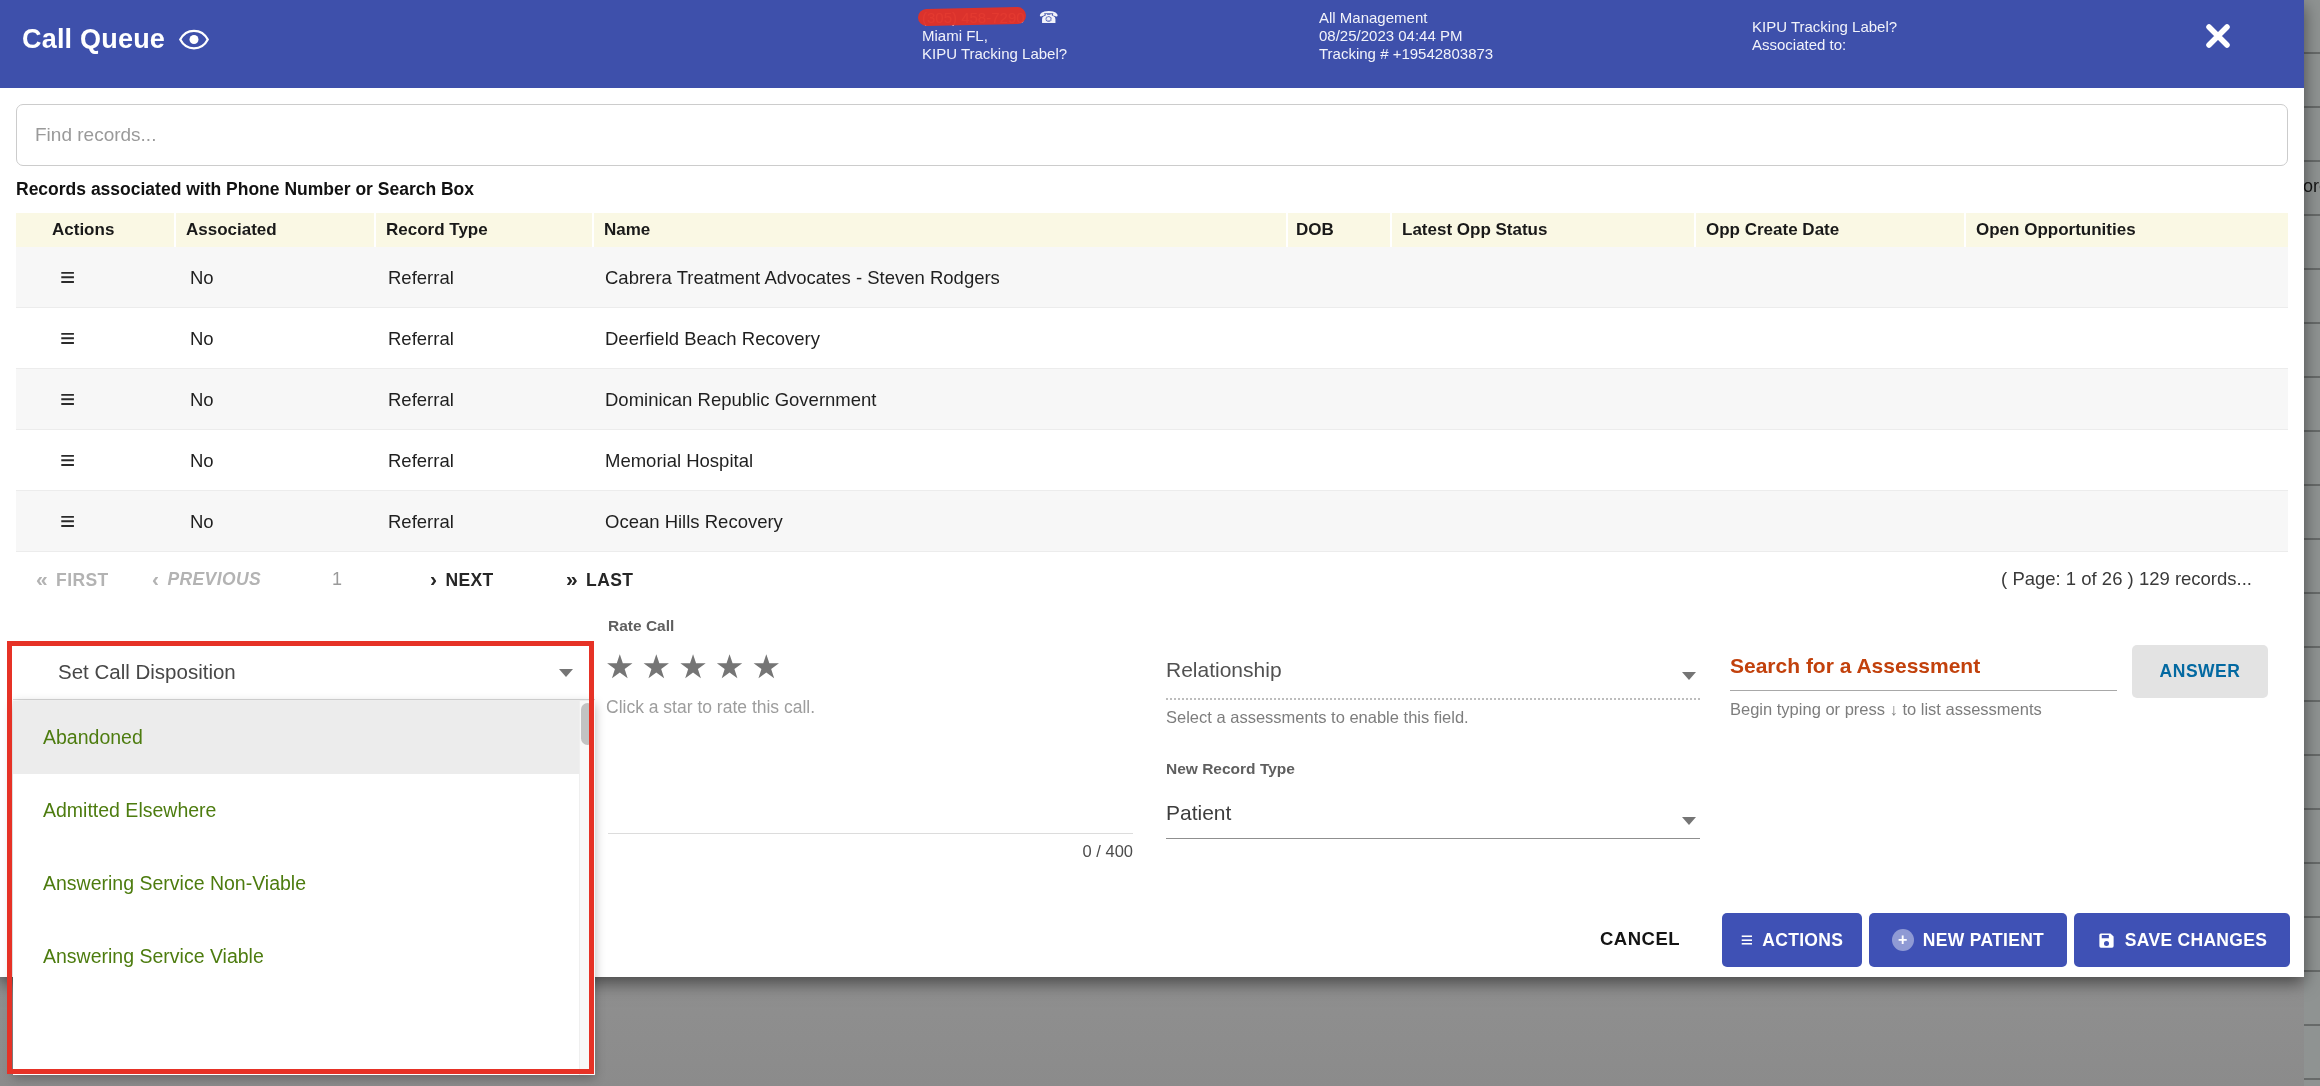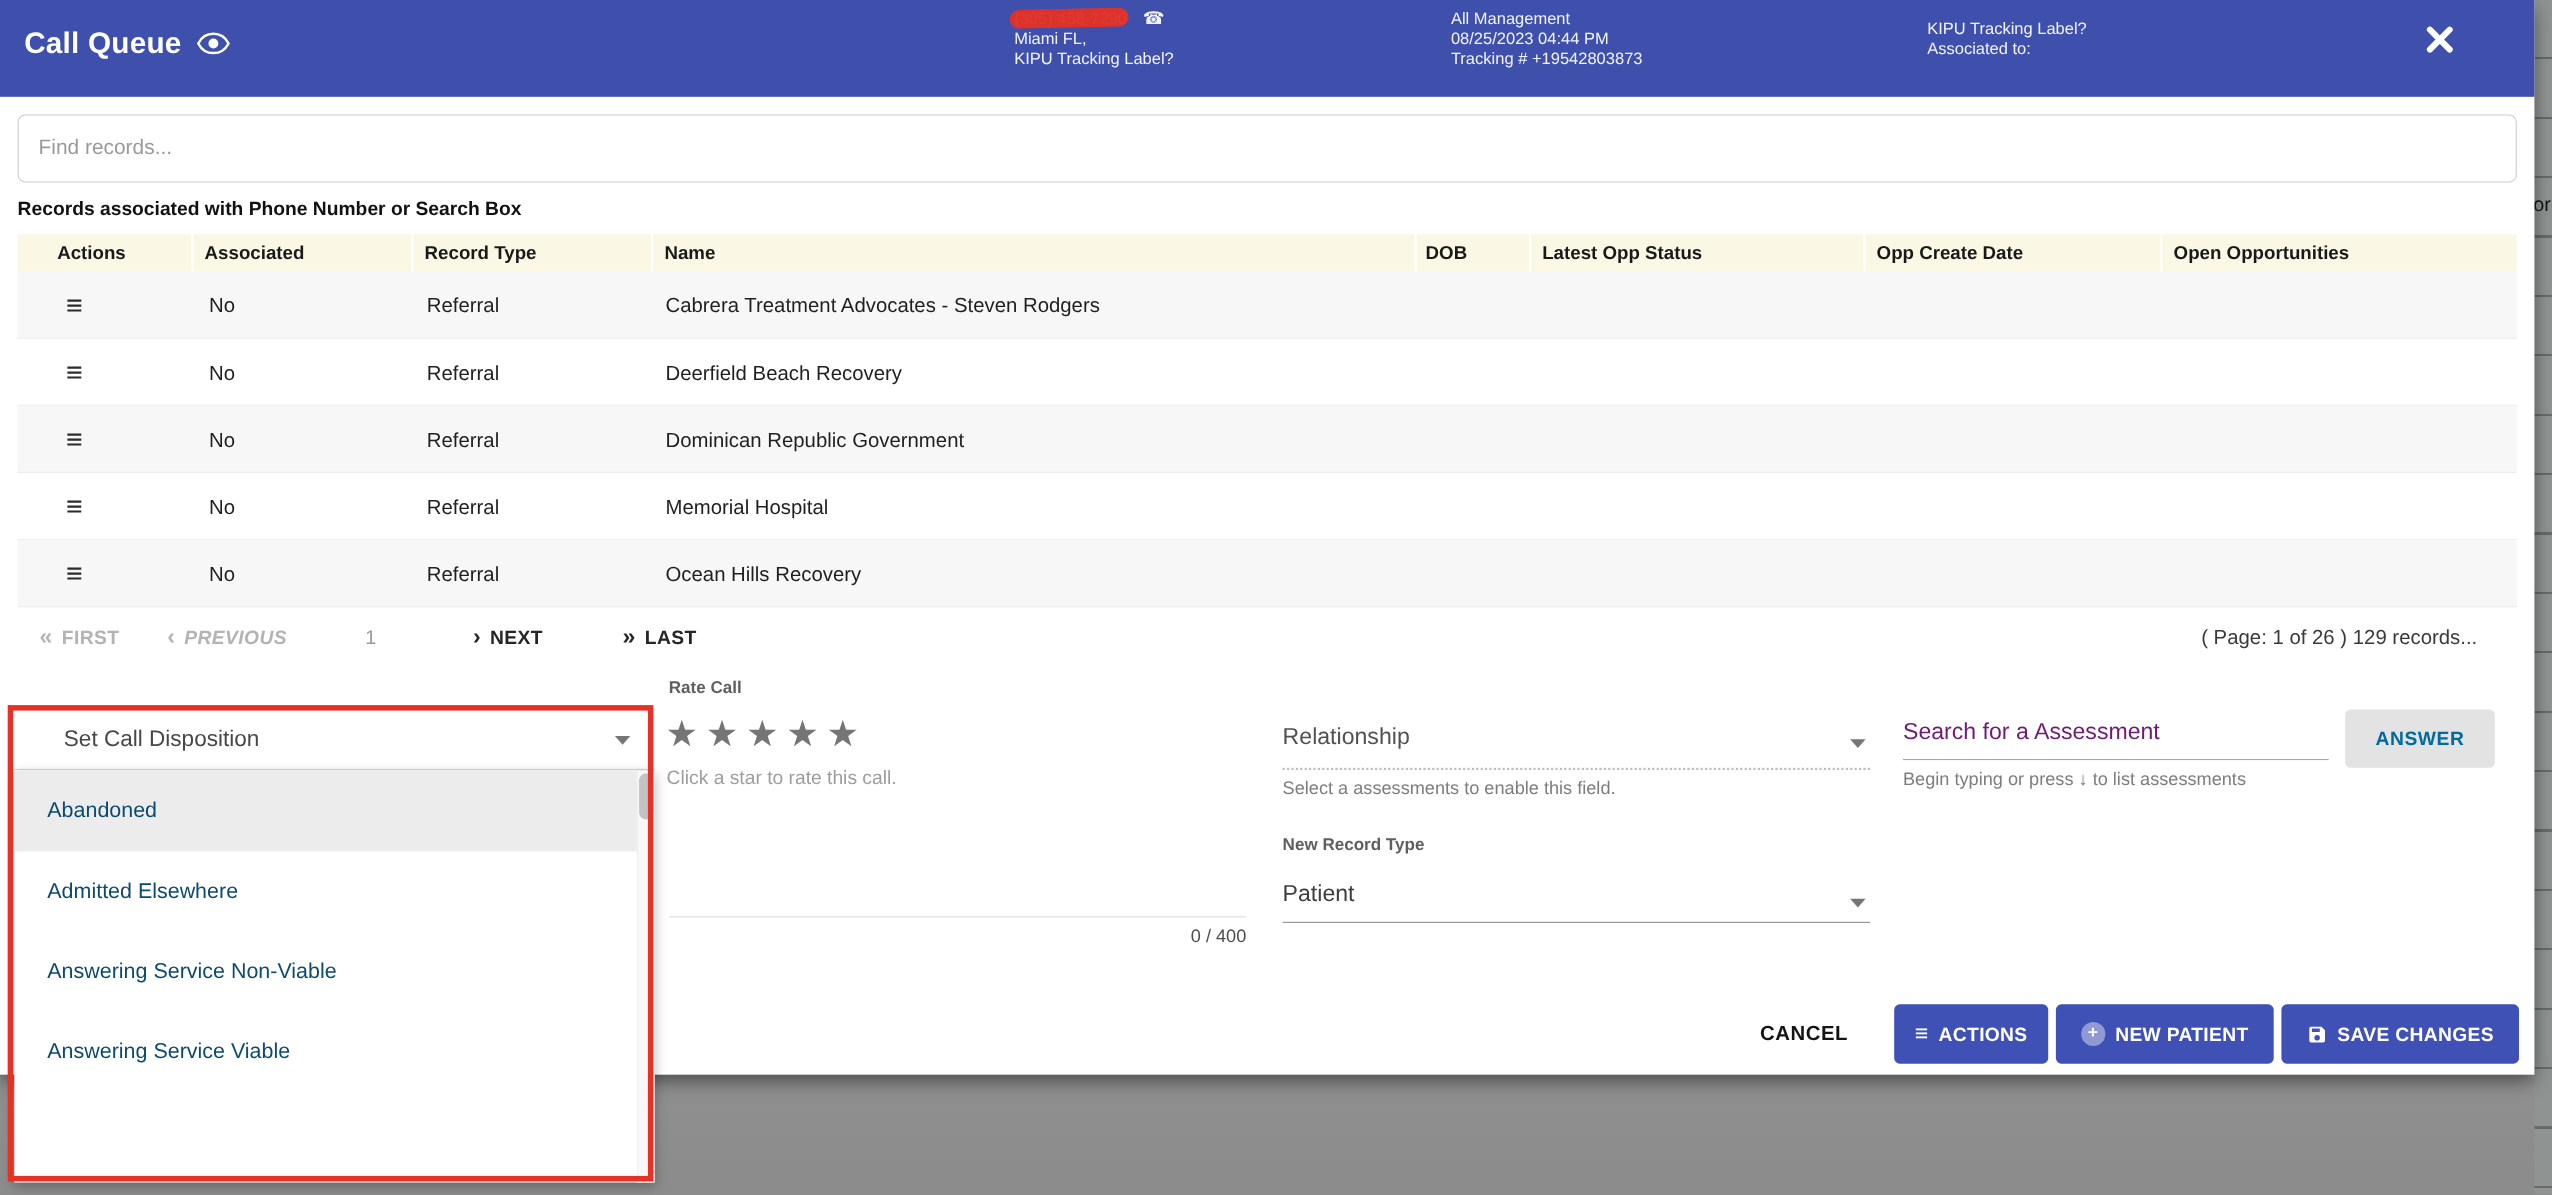--- a/index.html
+++ b/index.html
@@ -68,21 +68,21 @@
   
   .disp-select{left:13px;top:645px;width:582px;height:55px;border-bottom:1px solid #d8d8d8;cursor:pointer;}
   .disp-select .lbl{position:absolute;left:21px;top:15px;font-size:20.5px;color:#474747;margin-left:24px;}
   .caret{width:0;height:0;border-left:7px solid transparent;border-right:7px solid transparent;
          border-top:8px solid #757575;}
   .disp-caret{position:absolute;right:22px;top:24px;}
 
   .disp-menu{left:13px;top:701px;width:582px;height:374px;background:#fff;z-index:20;
              box-shadow:0 3px 10px rgba(0,0,0,.28);}
   .disp-item{position:relative;height:73px;line-height:73px;padding-left:30px;font-size:19.5px;
-             color:#0c4a6e;cursor:pointer;width:566px;}
+             color:#4d7c0f;cursor:pointer;width:566px;}
   .disp-item.hl{background:#ececec;}
   .menu-track{position:absolute;right:0;top:0;width:16px;height:100%;background:#f8f8f8;border-left:1px solid #efefef;}
   .menu-thumb{position:absolute;right:1px;top:2px;width:13px;height:42px;background:#c2c2c2;border-radius:7px;cursor:pointer;}
 
   
   .red-box{left:7px;top:641px;width:587px;height:433px;border:5px solid #e63226;z-index:40;pointer-events:none;}
 
   
   .rate-label{left:608px;top:617px;font-size:15.5px;font-weight:bold;color:#5f5f5f;}
   .stars{left:605px;top:650px;font-size:33px;color:#757575;letter-spacing:7px;cursor:pointer;line-height:34px;}
@@ -94,21 +94,21 @@
   .rel-select{left:1166px;top:650px;width:534px;height:50px;border-bottom:2px dotted #bdbdbd;}
   .rel-select .lbl{position:absolute;left:0;top:8px;font-size:21px;color:#515151;}
   .rel-caret{position:absolute;right:4px;top:22px;}
   .rel-hint{left:1166px;top:708px;font-size:16.5px;color:#7d7d7d;}
   .nrt-label{left:1166px;top:760px;font-size:15.5px;font-weight:bold;color:#5f5f5f;}
   .nrt-select{left:1166px;top:795px;width:534px;height:44px;border-bottom:1px solid #8f8f8f;cursor:pointer;}
   .nrt-select .lbl{position:absolute;left:0;top:6px;font-size:21px;color:#3d3d3d;}
 
   
   .assess-field{left:1730px;top:650px;width:387px;height:41px;border-bottom:1px solid #a8a8a8;cursor:text;}
-  .assess-field .lbl{position:absolute;left:0;top:4px;font-size:21px;font-weight:normal;color:#701a75;}
+  .assess-field .lbl{position:absolute;left:0;top:4px;font-size:21px;font-weight:bold;color:#c2410c;}
   .assess-hint{left:1730px;top:700px;font-size:16.5px;color:#7d7d7d;}
   .answer-btn{left:2132px;top:645px;width:136px;height:53px;background:#e3e3e3;border-radius:5px;
       color:#0369a1;font-weight:bold;font-size:17.5px;letter-spacing:.5px;
       display:flex;align-items:center;justify-content:center;cursor:default;}
 
   
   .cancel-btn{left:1600px;top:928px;font-size:18.5px;font-weight:bold;color:#141414;letter-spacing:.5px;cursor:pointer;}
   .blue-btn{top:913px;height:54px;background:#3f51b5;border-radius:5px;color:#fff;font-weight:bold;
       font-size:17.5px;letter-spacing:.3px;display:flex;align-items:center;justify-content:center;gap:9px;cursor:pointer;}
   .btn-actions{left:1722px;width:140px;}

